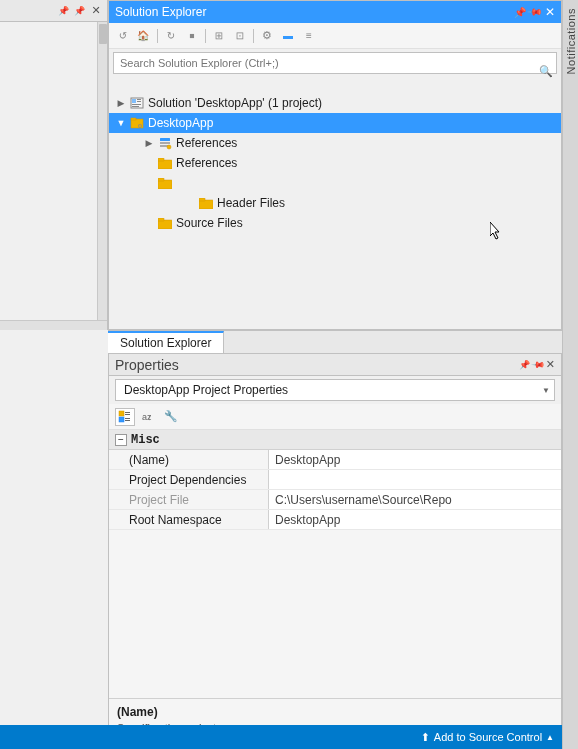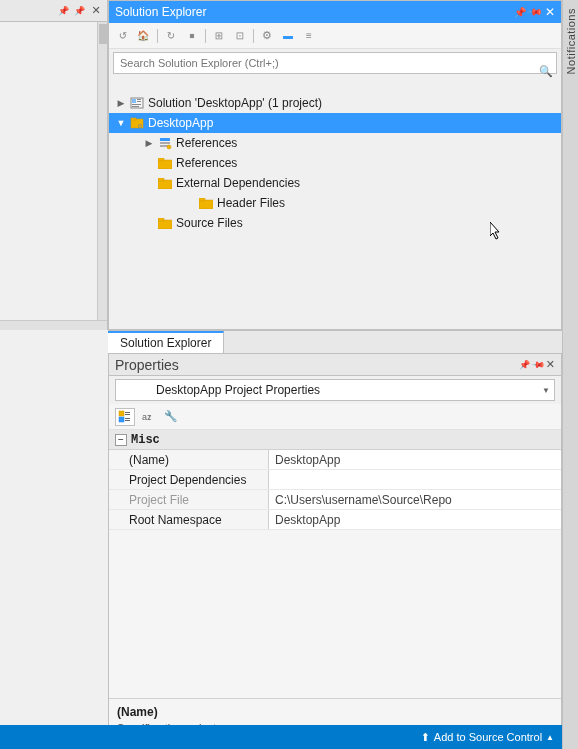--- a/index.html
+++ b/index.html
@@ -135,21 +135,20 @@
           </div>
 
           <div style="display:flex;align-items:center;height:20px;padding:0 4px;cursor:pointer;padding-left:32px;">
             <span style="width:16px;height:16px;flex-shrink:0;visibility:hidden;"></span>
             <span style="width:16px;height:16px;margin-right:3px;flex-shrink:0;display:flex;align-items:center;justify-content:center;">
               <svg width="14" height="11" viewBox="0 0 14 11">
                 <rect x="0" y="2" width="14" height="9" fill="#f0b400" stroke="#d09400" stroke-width="0.5" rx="0.5"></rect>
                 <rect x="0" y="0" width="6" height="3" fill="#f0b400" stroke="#d09400" stroke-width="0.5" rx="0.5"></rect>
               </svg>
             </span>
-            <span style="font-size:12px;">External Dependencies</span>
           </div>
 
           <div style="display:flex;align-items:center;height:20px;padding:0 4px;cursor:pointer;padding-left:32px;margin-left:41px;">
             <span style="width:16px;height:16px;flex-shrink:0;visibility:hidden;"></span>
             <span style="width:16px;height:16px;margin-right:3px;flex-shrink:0;display:flex;align-items:center;justify-content:center;">
               <svg width="14" height="11" viewBox="0 0 14 11">
                 <rect x="0" y="2" width="14" height="9" fill="#f0b400" stroke="#d09400" stroke-width="0.5" rx="0.5"></rect>
                 <rect x="0" y="0" width="6" height="3" fill="#f0b400" stroke="#d09400" stroke-width="0.5" rx="0.5"></rect>
               </svg>
             </span>
@@ -183,21 +182,21 @@
       <div style="background:#e8e8e8;border-bottom:1px solid #c0c0c0;height:22px;display:flex;align-items:center;justify-content:space-between;padding:0 6px;">
         <span style="font-size:14px;color:#444;">Properties</span>
         <div style="display:flex;align-items:center;gap:2px;">
           <span style="font-size:9px;color:#555;cursor:pointer;">📌</span>
           <span style="font-size:9px;color:#555;cursor:pointer;transform:rotate(45deg);display:inline-block;">📌</span>
           <span style="font-size:11px;color:#555;cursor:pointer;">✕</span>
         </div>
       </div>
 
       <div style="background:white;border:1px solid #c0c0c0;margin:3px 6px;padding:2px 20px 2px 8px;font-size:12px;position:relative;display:flex;align-items:center;height:22px;cursor:pointer;">
-        <span style="font-size:12px;margin-left:32px;">DesktopApp  Project Properties</span>
+        <span style="font-size:12px;">DesktopApp  Project Properties</span>
         <span style="position:absolute;right:4px;font-size:8px;color:#666;">▼</span>
       </div>
 
       <div style="background:#f5f5f5;border-bottom:1px solid #e0e0e0;padding:2px 6px;display:flex;align-items:center;gap:3px;height:26px;">
         <button style="width:20px;height:18px;border:1px solid #c0c0c0;background:white;cursor:pointer;font-size:9px;padding:0;display:flex;align-items:center;justify-content:center;">
           <svg width="14" height="14" viewBox="0 0 14 14">
             <rect x="1" y="1" width="5" height="5" fill="#f0b400" stroke="#d09400" stroke-width="0.5"></rect>
             <rect x="7" y="2" width="5" height="1" fill="#666"></rect>
             <rect x="7" y="4" width="5" height="1" fill="#666"></rect>
             <rect x="1" y="7" width="5" height="5" fill="#3399ff" stroke="#2080ee" stroke-width="0.5"></rect>

